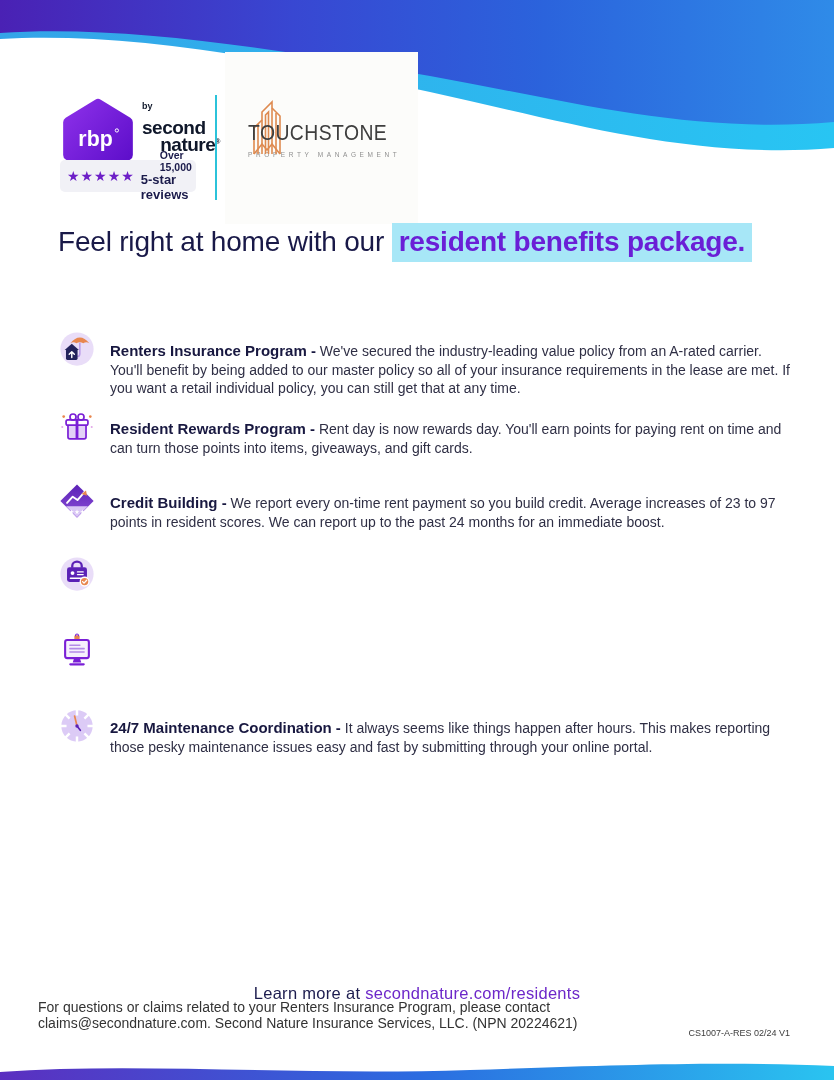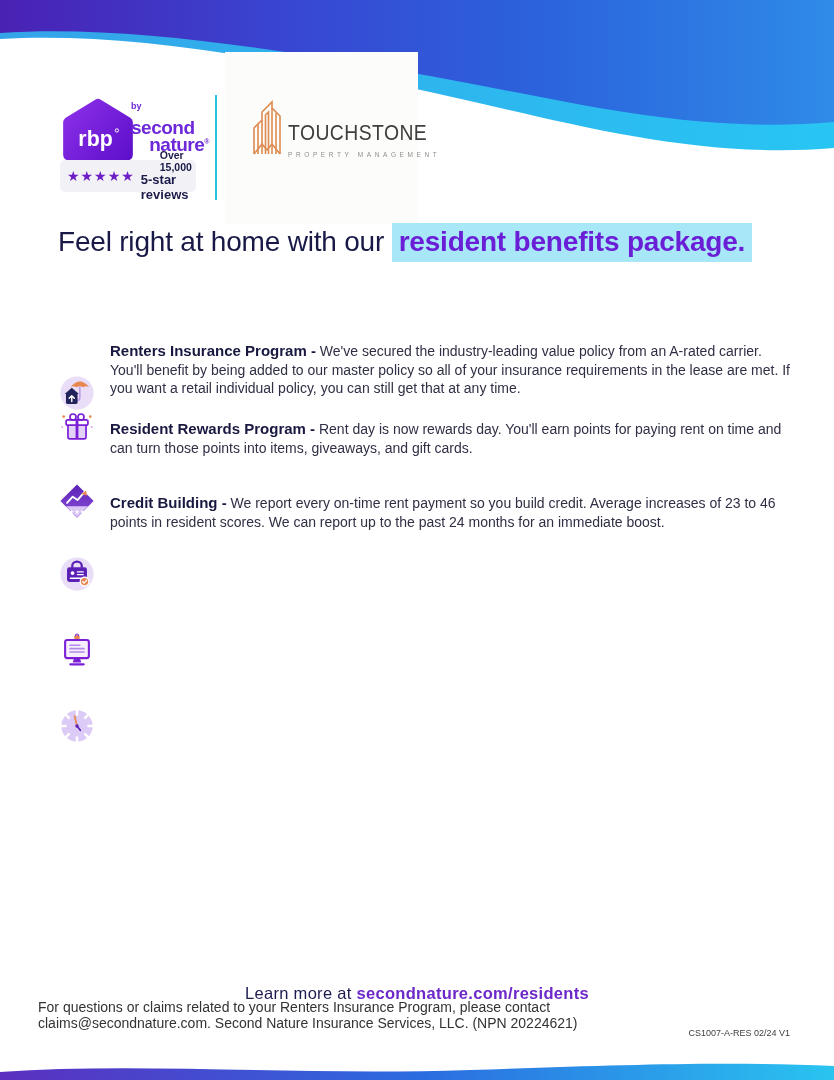--- a/index.html
+++ b/index.html
@@ -7,69 +7,69 @@
     width:834px;height:1080px;position:relative;overflow:hidden;
     background:#ffffff;font-family:"Liberation Sans",sans-serif;
     -webkit-font-smoothing:antialiased;
   }
   
   .top-wave{position:absolute;top:0;left:0;width:834px;height:165px;}
   .bottom-wave{position:absolute;bottom:0;left:0;width:834px;height:22px;}
   
   .partner-panel{position:absolute;left:225px;top:52px;width:193px;height:172px;background:#fcfcfa;}
   .rbp-mark-wrap{position:absolute;left:57px;top:96px;width:82px;height:82px;}
-  .byline{position:absolute;left:131px;top:102px;width:78px;color:#6d28d9;line-height:1;}
+  .byline{position:absolute;left:142px;top:102px;width:78px;color:#0f172a;line-height:1;}
   .byline .by{font-size:9px;font-weight:600;vertical-align:top;}
   .byline .l1{font-size:19px;font-weight:800;letter-spacing:-0.5px;display:inline;}
   .byline .l2{font-size:19px;font-weight:800;letter-spacing:-0.5px;text-align:right;margin-top:-2px;}
   .byline sup{font-size:7px;}
   .reviews-badge{
     position:absolute;left:60px;top:160px;width:136px;height:32px;
     background:#f1f1f6;border-radius:5px;display:flex;align-items:center;gap:6px;padding:0 7px;box-sizing:border-box;
   }
   .stars{color:#6d1fc7;font-size:14px;letter-spacing:1px;line-height:1;}
   .reviews-text{color:#1b1b4b;line-height:1.15;}
   .reviews-text .r1{font-size:10.5px;font-weight:700;margin-left:19px;}
   .reviews-text .r2{font-size:13px;font-weight:600;}
   .logo-divider{position:absolute;left:215px;top:95px;width:2px;height:105px;background:#2bc3da;}
   .touchstone{position:absolute;left:248px;top:96px;width:170px;}
   .ts-icon{position:absolute;left:0;top:2px;}
-  .ts-text{margin-left:40px;}
+  .ts-text{}
   .ts-name{
     font-size:22px;font-weight:400;color:#3e3e3e;letter-spacing:0.5px;
     transform:scaleX(0.88);transform-origin:left;white-space:nowrap;margin-top:24px;
   }
   .ts-sub{font-size:6.5px;letter-spacing:3.6px;color:#8f8f8f;margin-top:5px;white-space:nowrap;}
   
   .headline{
     position:absolute;left:58px;top:226px;width:740px;
     font-size:28px;color:#191948;letter-spacing:-0.2px;white-space:nowrap;
   }
   .headline .hl{
     background:#a7e7f7;color:#6a1fd6;font-weight:800;
     padding:3px 7px 5px 7px;
     text-align:right;
   }
   
   .benefit{position:absolute;left:58px;width:732px;display:flex;gap:14px;align-items:flex-start;}
   .b-icon{width:38px;height:38px;flex:0 0 38px;margin-top:2px;}
   .b-text{width:683px;font-size:14px;line-height:18.5px;color:#2f2f45;}
   .b-title{font-weight:700;color:#181840;font-size:15px;}
-  .row1{top:328px;align-items:flex-end;}
+  .row1{top:328px;}
   .row2{top:406px;}
   .row3{top:480px;}
   .row4{top:553px;}
   .row5{top:630px;}
   .row6{top:705px;}
   
   .learn-more{
     position:absolute;left:0;top:984px;width:834px;text-align:center;
     font-size:16.5px;color:#1c1c4e;letter-spacing:0.3px;
   }
-  .learn-more a{color:#6d28c9;font-weight:700;text-decoration:none;}
+  .learn-more a{color:#6d28c9;font-weight:400;text-decoration:none;}
   .doc-code{position:absolute;right:44px;top:1028px;font-size:9px;color:#3c3c3c;}
   .legal{position:absolute;left:38px;top:988px;width:620px;font-size:14px;color:#333333;margin-top:11px;}
 </style>
 </head>
 <body>
 
 <svg class="top-wave" viewBox="0 0 834 165" preserveAspectRatio="none">
   <defs>
     <linearGradient id="gTop" x1="0" y1="0" x2="1" y2="0">
       <stop offset="0" stop-color="#4a21b4"></stop>
@@ -188,21 +188,21 @@
       </linearGradient>
     </defs>
     <path d="M20,2.5 L37.5,20 L20,37.5 L2.5,20 Z" fill="url(#gCredit)"></path>
     <path d="M8.5,25.5 L20,37 L31.5,25.5 Z" fill="#d9c6f5"></path>
     <text x="20" y="33.5" text-anchor="middle" font-size="6.5" fill="#ffffff">★★★</text>
     <path d="M9.5,22 L15.5,15.5 L20.5,19 L28,10.5" fill="none" stroke="#ffffff" stroke-width="2" stroke-linecap="round" stroke-linejoin="round"></path>
     <polygon points="29.5,9 30.5,14.5 24.8,12.5" fill="#e8874f"></polygon>
   </svg>
   <p class="b-text">
     <span class="b-title">Credit Building -</span>
-    <span>We report every on-time rent payment so you build credit. Average increases of 23 to 46 points in resident scores. We can report up to the past 24 months for an immediate boost.</span>
+    <span>We report every on-time rent payment so you build credit. Average increases of 23 to 97 points in resident scores. We can report up to the past 24 months for an immediate boost.</span>
   </p>
 </div>
 
 <div class="benefit row4">
   <svg class="b-icon" viewBox="0 0 40 40">
     <circle cx="20" cy="20" r="17.5" fill="#e9ddf8"></circle>
     <path d="M15,13.5 L15,11.5 a5,4.5 0 0 1 10,0 L25,13.5" fill="none" stroke="#5b21b6" stroke-width="2.4"></path>
     <rect x="9.5" y="13" width="21" height="15.5" rx="2.6" fill="#5b21b6"></rect>
     <circle cx="15.3" cy="19" r="2" fill="#ffffff"></circle>
     <line x1="20.5" y1="17.8" x2="26.5" y2="17.8" stroke="#ffffff" stroke-width="1.4" stroke-linecap="round"></line>
@@ -236,20 +236,24 @@
       <line x1="31" y1="20" x2="38" y2="20"></line>
       <line x1="7.3" y1="7.3" x2="12.2" y2="12.2"></line>
       <line x1="27.8" y1="27.8" x2="32.7" y2="32.7"></line>
       <line x1="7.3" y1="32.7" x2="12.2" y2="27.8"></line>
       <line x1="27.8" y1="12.2" x2="32.7" y2="7.3"></line>
     </g>
     <line x1="20" y1="20" x2="17.5" y2="9.5" stroke="#e8874f" stroke-width="1.8" stroke-linecap="round"></line>
     <line x1="20" y1="20" x2="23.5" y2="24.5" stroke="#5b21b6" stroke-width="1.8" stroke-linecap="round"></line>
     <circle cx="20" cy="20" r="1.8" fill="#5b21b6"></circle>
   </svg>
+  <p class="b-text">
+    <span class="b-title">24/7 Maintenance Coordination -</span>
+    <span>It always seems like things happen after hours. This makes reporting those pesky maintenance issues easy and fast by submitting through your online portal.</span>
+  </p>
 </div>
 
 <div class="learn-more">
   <span>Learn more at </span><a href="#">secondnature.com/residents</a>
 </div>
 
 <div class="doc-code">CS1007-A-RES 02/24 V1</div>
 <div class="legal">For questions or claims related to your Renters Insurance Program, please contact claims@secondnature.com. Second Nature Insurance Services, LLC. (NPN 20224621)</div>
 
 <svg class="bottom-wave" viewBox="0 0 834 22" preserveAspectRatio="none">

